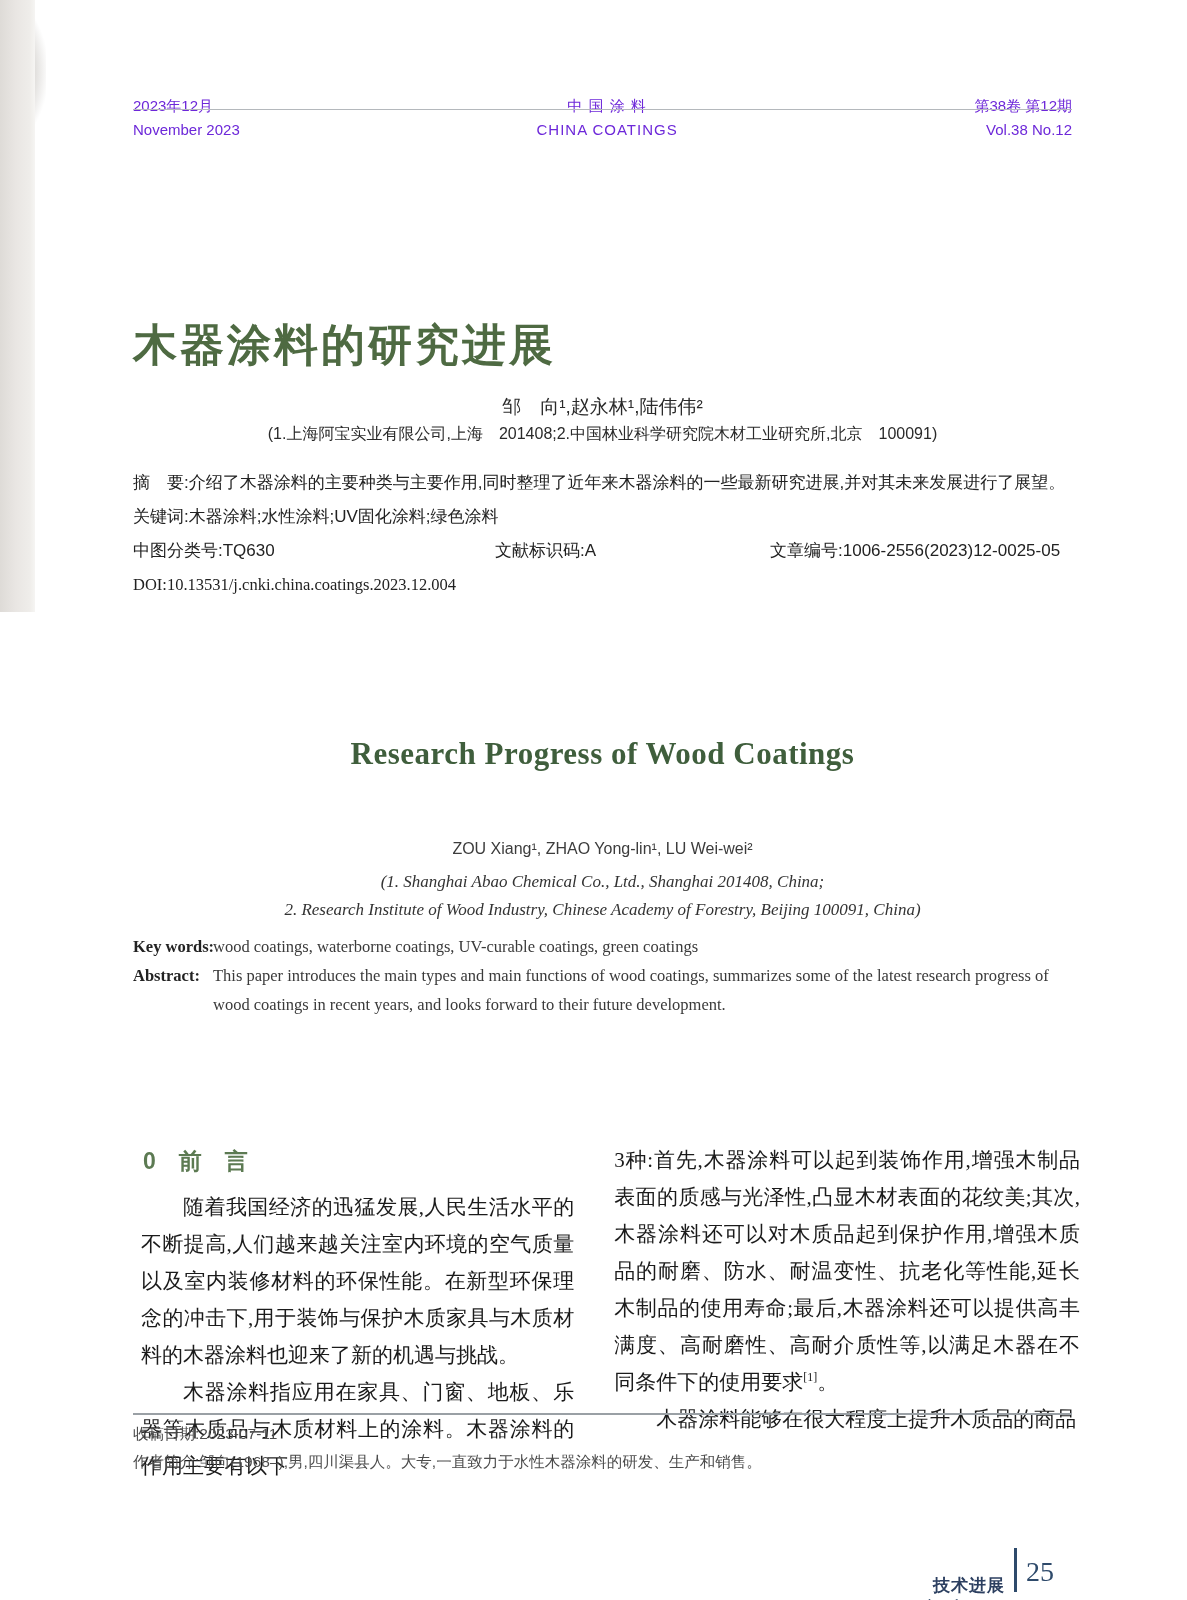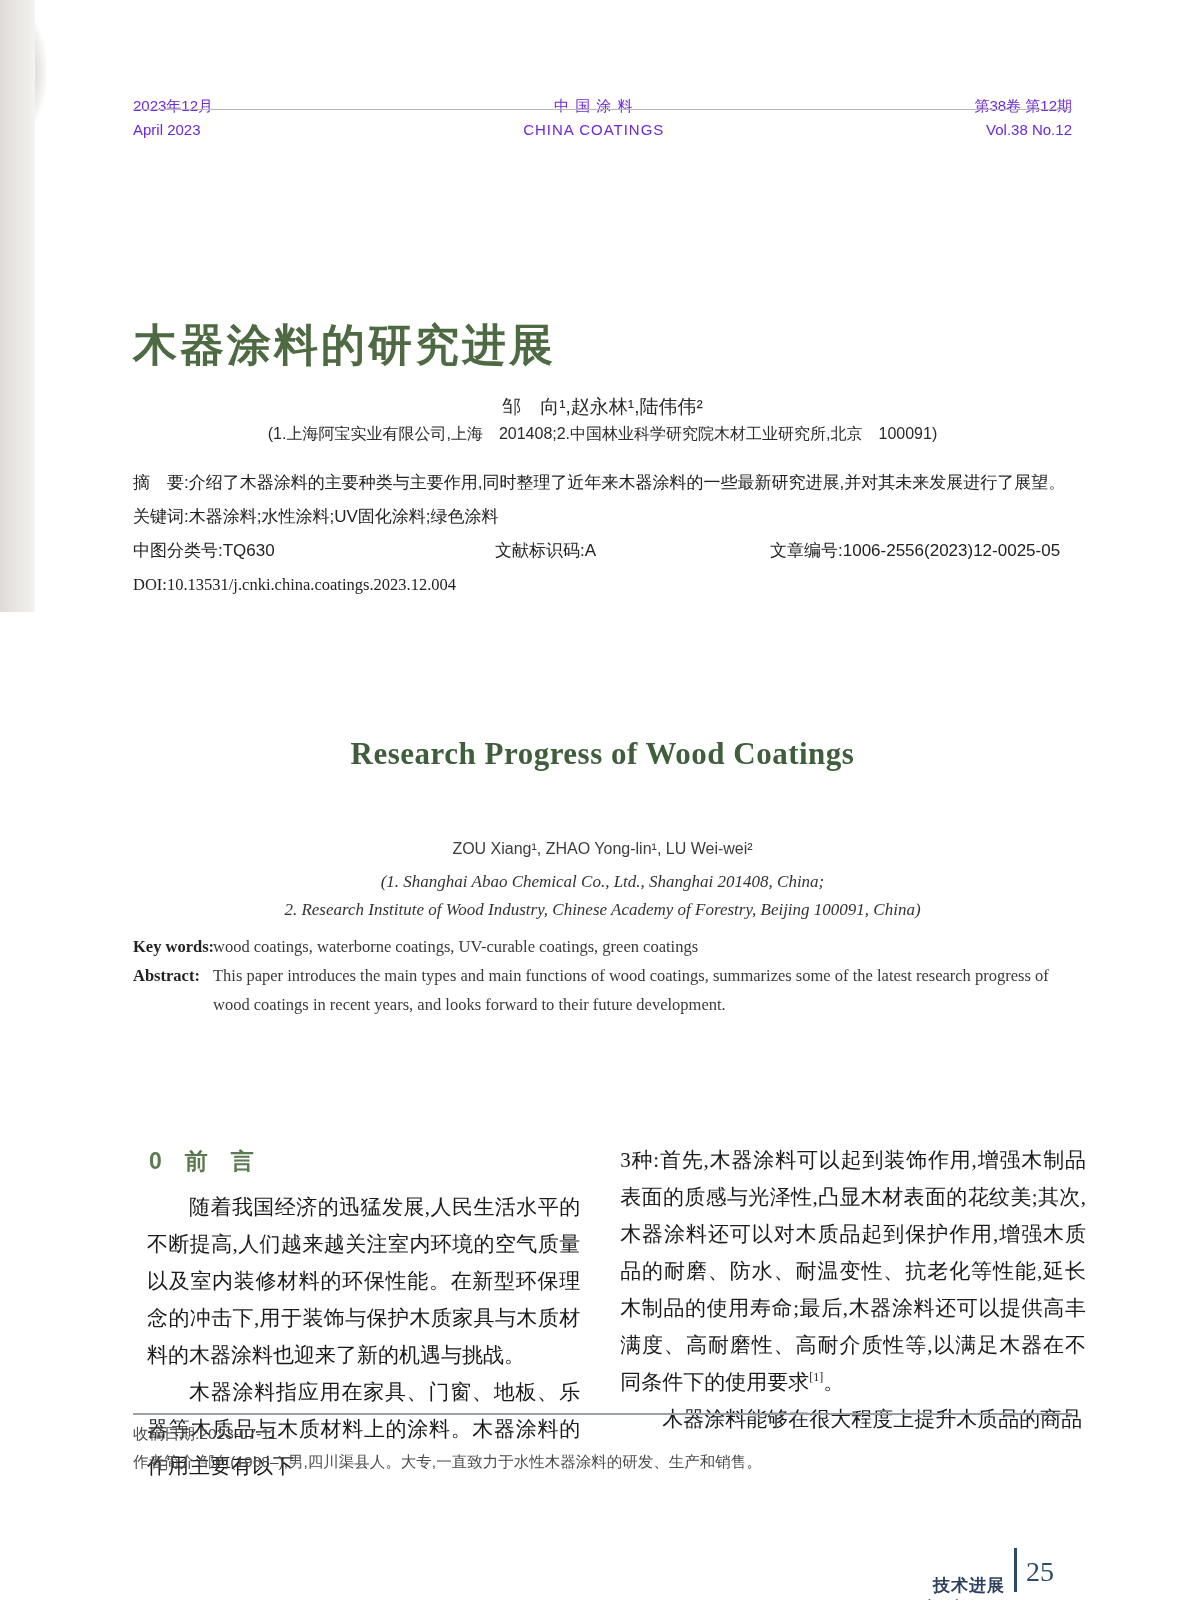--- a/index.html
+++ b/index.html
@@ -77,21 +77,21 @@
   .abstract-en {
     position:absolute; left:133px; top:930px; width:939px;
     font-family:"Liberation Serif", serif; font-size:16.5px; line-height:29px; color:#3a3a3a;
   }
   .hang { position:relative; padding-left:80px; }
   .hang .lbl { position:absolute; left:0; top:0; font-weight:700; color:#222; }
   .abstract-en .kw { margin-top:2px; }
 
   
   .body-cols {
-    position:absolute; left:147px; top:1142px; width:939px;
+    position:absolute; left:141px; top:1142px; width:939px;
     display:flex; gap:40px;
     font-family:"Liberation Serif", serif;
   }
   .col-left { width:437px; }
   .col-right { width:470px; }
   .sec-heading {
     font-family:"Liberation Sans", sans-serif;
     font-size:23px; font-weight:600; color:#5c7a52;
     margin:4px 0 12px 2px;
   }
@@ -124,21 +124,21 @@
 
 <div class="page">
 
   <div class="edge-fade"></div>
   <div class="edge-blob"></div>
   <div class="edge-strip"></div>
 
   <div class="header">
     <div class="col-l">
       <div>2023年12月</div>
-      <div>April 2023</div>
+      <div>November 2023</div>
     </div>
     <div class="col-c">
       <div>中 国 涂 料</div>
       <div>CHINA COATINGS</div>
     </div>
     <div class="col-r">
       <div>第38卷 第12期</div>
       <div>Vol.38 No.12</div>
     </div>
   </div>

